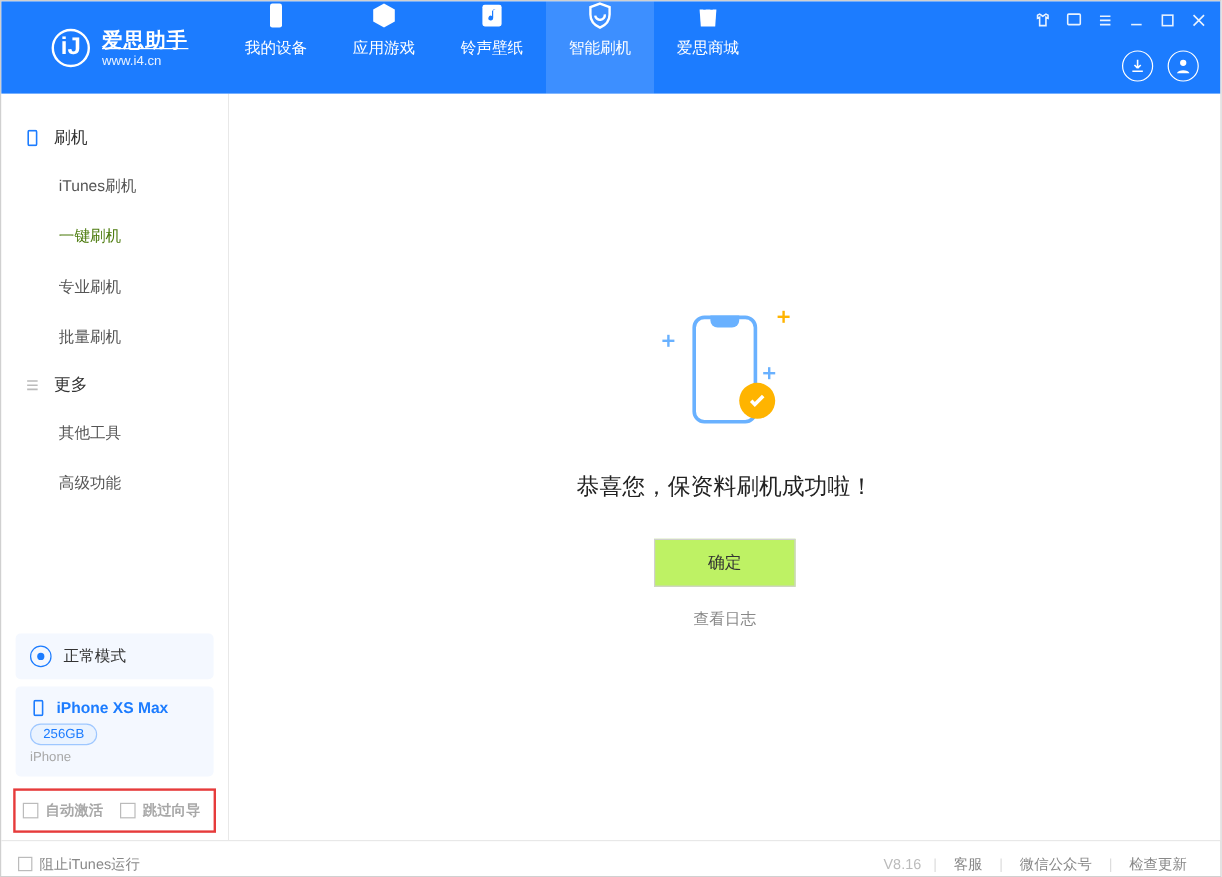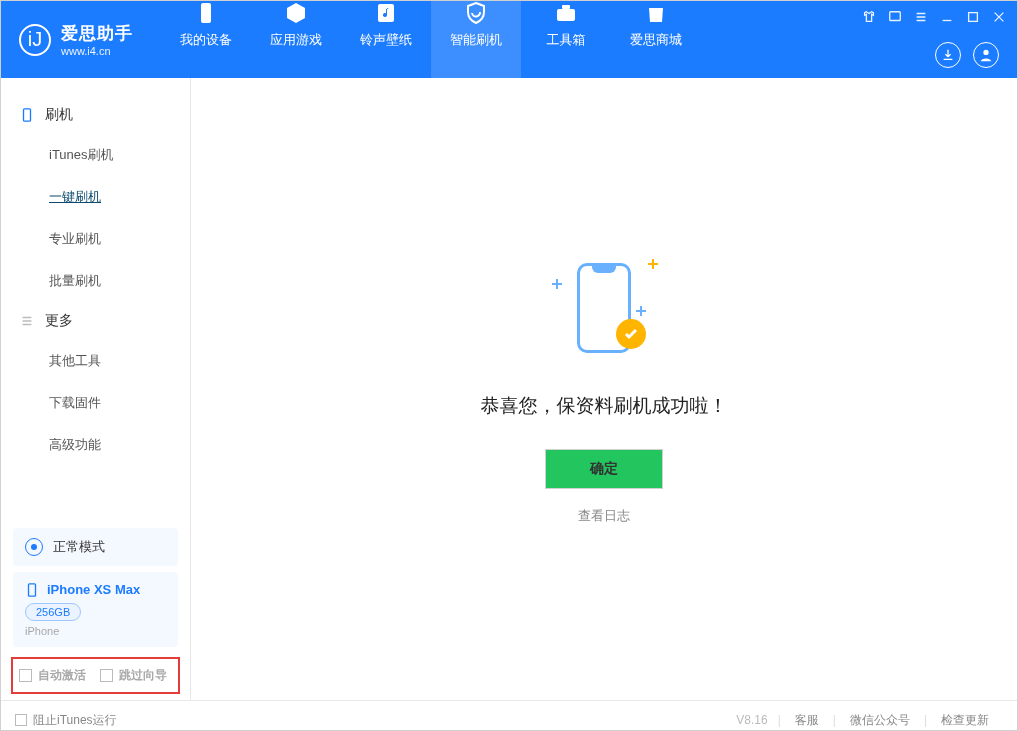--- a/index.html
+++ b/index.html
@@ -1,23 +1,23 @@
 <!DOCTYPE html>
 <html><head>
 <meta charset="utf-8">
 <style>
 * { margin: 0; padding: 0; box-sizing: border-box; font-family: "Microsoft YaHei", "PingFang SC", sans-serif; }
 body { background: #fff; width: 1018px; height: 731px; overflow: hidden; border: 1px solid #d0d0d0; }
 
 
 .header { height: 77px; background: linear-gradient(to bottom, #1c7cff, #1c7cff); display: flex; align-items: center; color: #fff; position: relative; }
 .header .logo-area { display: flex; align-items: center; padding: 0 18px; height: 100%; }
-.header .logo-circle { width: 32px; height: 32px; border: 2px solid #fff; border-radius: 50%; display: flex; align-items: center; justify-content: center; font-weight: normal; font-size: 20px; }
+.header .logo-circle { width: 32px; height: 32px; border: 2px solid #fff; border-radius: 50%; display: flex; align-items: center; justify-content: center; font-weight: bold; font-size: 20px; margin-left: 24px; }
 .header .logo-text { margin-left: 10px; }
-.header .logo-text .t1 { font-size: 17px; font-weight: bold; letter-spacing: 1px; }
+.header .logo-text .t1 { font-size: 17px; font-weight: bold; letter-spacing: 1px; text-decoration: underline; }
 .header .logo-text .t2 { font-size: 11px; opacity: .9; }
 
 .tabs { display: flex; height: 100%; margin-left: 10px; }
 .tab { width: 90px; height: 100%; display: flex; flex-direction: column; align-items: center; justify-content: flex-start; cursor: pointer; font-size: 13px; position: relative; }
 .tab.active { background: rgba(255,255,255,.15); }
 .tab .tab-icon { width: 24px; height: 24px; margin-bottom: 6px; display: flex; align-items: center; justify-content: center; }
 .tab .tab-icon svg { width: 24px; height: 24px; fill: #fff; }
 
 .header .right-icons { position: absolute; right: 10px; top: 8px; display: flex; gap: 10px; align-items: center; }
 .header .right-icons .ri { width: 16px; height: 16px; cursor: pointer; opacity: .9; display:flex; align-items:center; justify-content:center; }
@@ -26,21 +26,21 @@
 .header .user-icons .ui { width: 26px; height: 26px; border: 1.5px solid #fff; border-radius: 50%; display:flex; align-items:center; justify-content:center; cursor:pointer; }
 .header .user-icons .ui svg { width:14px; height:14px; fill:#fff; }
 
 
 .body { display: flex; height: calc(100% - 77px - 30px); }
 .sidebar { width: 190px; border-right: 1px solid #e8e8e8; padding-top: 18px; display:flex; flex-direction:column; }
 .side-group-title { display:flex; align-items:center; gap:10px; padding: 10px 18px; color:#333; font-size:14px; }
 .side-group-title .sg-icon { width:16px; height:16px; display:flex; align-items:center; justify-content:center; }
 .side-group-title .sg-icon svg { width:14px; height:14px; }
 .side-item { padding: 12px 18px 12px 48px; font-size: 13px; color:#555; cursor:pointer; }
-.side-item.active { color:#0c4a6e;text-decoration:underline; }
+.side-item.active { color:#4d7c0f; }
 
 .side-bottom { margin-top: auto; }
 .status-box { margin: 6px 12px; background:#f4f8ff; border-radius:4px; padding:10px 12px; display:flex; align-items:center; gap:10px; font-size:13px; color:#333; }
 .status-box .dot-icon { width:18px; height:18px; border-radius:50%; border:1.5px solid #1c7cff; display:flex; align-items:center; justify-content:center; }
 .status-box .dot-icon .inner { width:6px; height:6px; background:#1c7cff; border-radius:50%; }
 
 .device-box { margin: 6px 12px 10px; background:#f4f8ff; border-radius:4px; padding:10px 12px; }
 .device-box .dev-head { display:flex; align-items:flex-end; gap:8px; font-size:13px; font-weight:bold; color:#1c7cff; }
 .device-box .dev-head svg { width:14px; height:14px; }
 .device-box .pill { display:inline-block; margin-top:6px; padding:2px 10px; font-size:11px; color:#1c7cff; border:1px solid #9ec7ff; border-radius:10px; background:#eaf3ff; }
@@ -60,21 +60,21 @@
 .phone-ill .badge svg { width:16px; height:16px; fill:none; stroke:#fff; stroke-width:3; }
 .phone-ill .spark { position:absolute; width:6px; height:6px; }
 .phone-ill .s1 { left:10px; top:28px; color:#69b1ff; }
 .phone-ill .s2 { right:8px; top:8px; color:#ffb400; }
 .phone-ill .s3 { right:20px; top:55px; color:#69b1ff; }
 .phone-ill .spark::before,.phone-ill .spark::after { content:""; position:absolute; background:currentColor; }
 .phone-ill .spark::before { left:2px; top:-2px; width:2px; height:10px; }
 .phone-ill .spark::after { left:-2px; top:2px; width:10px; height:2px; }
 
 .result-title { font-size:19px; color:#222; margin-bottom:30px; }
-.ok-btn { padding:10px 44px; border:1px solid #d0d0d0; background:#22c55e; font-size:14px; color:#333; cursor:pointer;font-weight:bold; }
+.ok-btn { padding:10px 44px; border:1px solid #d0d0d0; background:#bef264; font-size:14px; color:#333; cursor:pointer; }
 .view-log { margin-top:18px; font-size:13px; color:#888; cursor:pointer; }
 
 
 .footer { height:39px; border-top:1px solid #e8e8e8; display:flex; align-items:center; padding:0 14px; font-size:12px; color:#888; }
 .footer .fcb { width:12px; height:12px; border:1px solid #bbb; margin-right:6px; }
 .footer .spacer { flex:1; }
 .footer .flink { color:#888; padding:0 14px; cursor:pointer; }
 .footer .fsep { color:#ddd; }
 .footer .ver { color:#bbb; margin-right:10px; }
 
@@ -122,29 +122,20 @@
           <svg viewBox="0 0 24 24">
             <path d="M12 2l8 3v6c0 5-3.5 9-8 11-4.5-2-8-6-8-11V5l8-3z" fill="none" stroke="#fff" stroke-width="2"></path>
             <path d="M8 12a4 4 0 108-1" fill="none" stroke="#fff" stroke-width="2"></path>
           </svg>
         </span>
       <span>智能刷机</span>
     </div>
     <div class="tab">
       <span class="tab-icon">
           <svg viewBox="0 0 24 24">
-            <rect x="3" y="8" width="18" height="12" rx="2"></rect>
-            <rect x="8" y="4" width="8" height="4" rx="1"></rect>
-          </svg>
-        </span>
-      <span>工具箱</span>
-    </div>
-    <div class="tab">
-      <span class="tab-icon">
-          <svg viewBox="0 0 24 24">
             <path d="M5 7h14l-1 14H6L5 7z"></path>
             <path d="M9 7a3 3 0 016 0" fill="none" stroke="#1c7cff" stroke-width="2"></path>
           </svg>
         </span>
       <span>爱思商城</span>
     </div>
   </div>
 
   <div class="right-icons">
     <span class="ri">
@@ -211,21 +202,20 @@
 
     <div class="side-group-title">
       <span class="sg-icon">
           <svg viewBox="0 0 16 16">
             <path d="M3 4h10M3 8h10M3 12h10" stroke="#bbb" stroke-width="1.5"></path>
           </svg>
         </span>
       <span>更多</span>
     </div>
     <div class="side-item">其他工具</div>
-    <div class="side-item">下载固件</div>
     <div class="side-item">高级功能</div>
 
     <div class="side-bottom">
       <div class="status-box">
         <span class="dot-icon">
             <span class="inner"></span>
           </span>
         <span>正常模式</span>
       </div>
       <div class="device-box">

